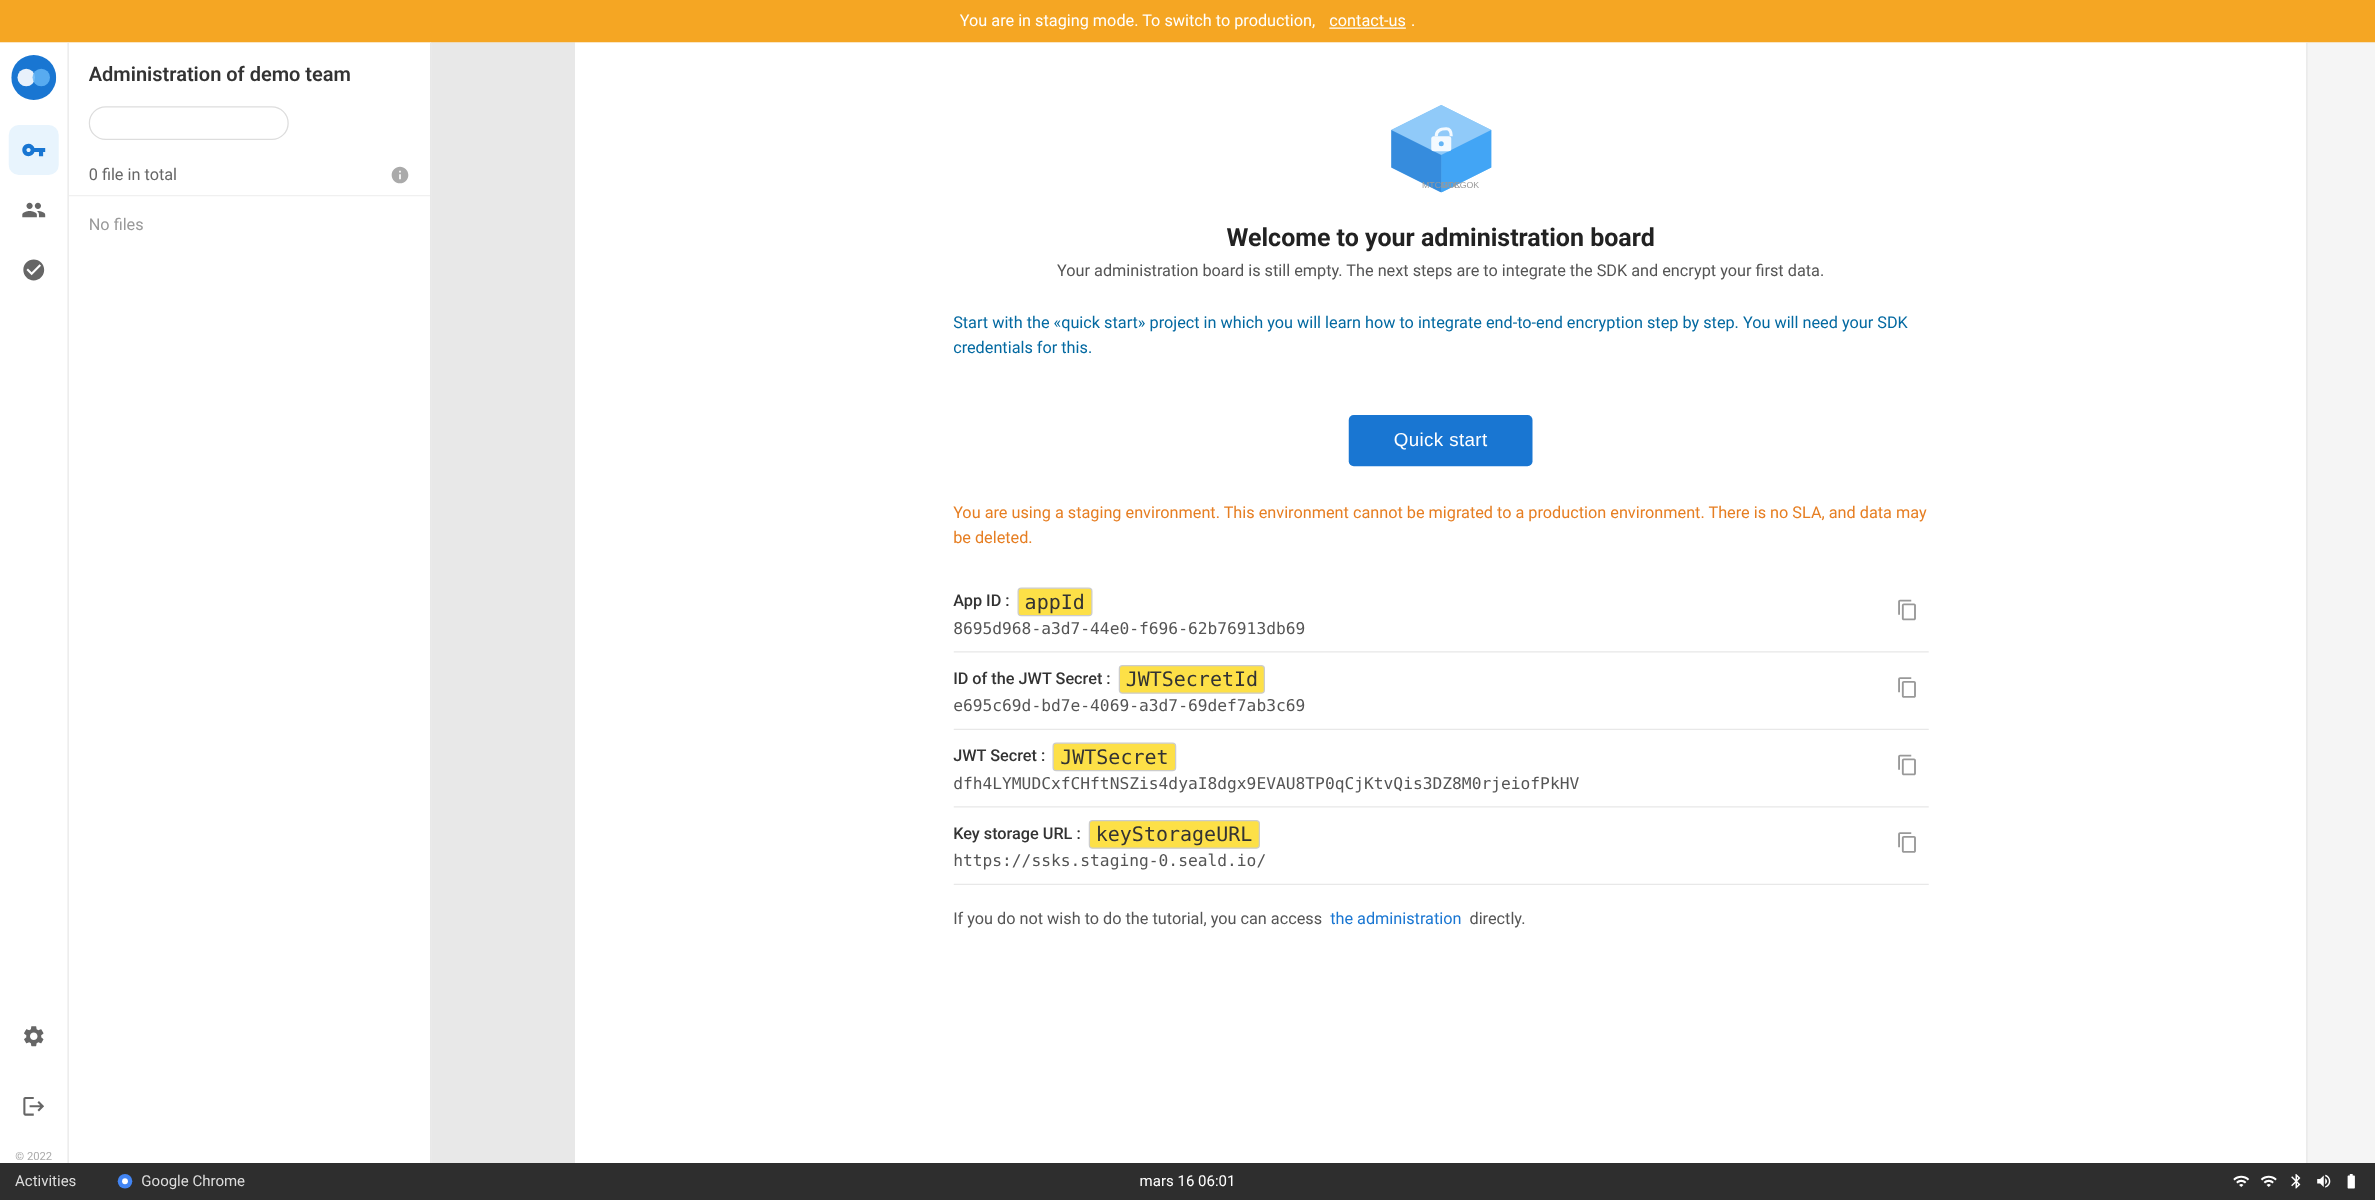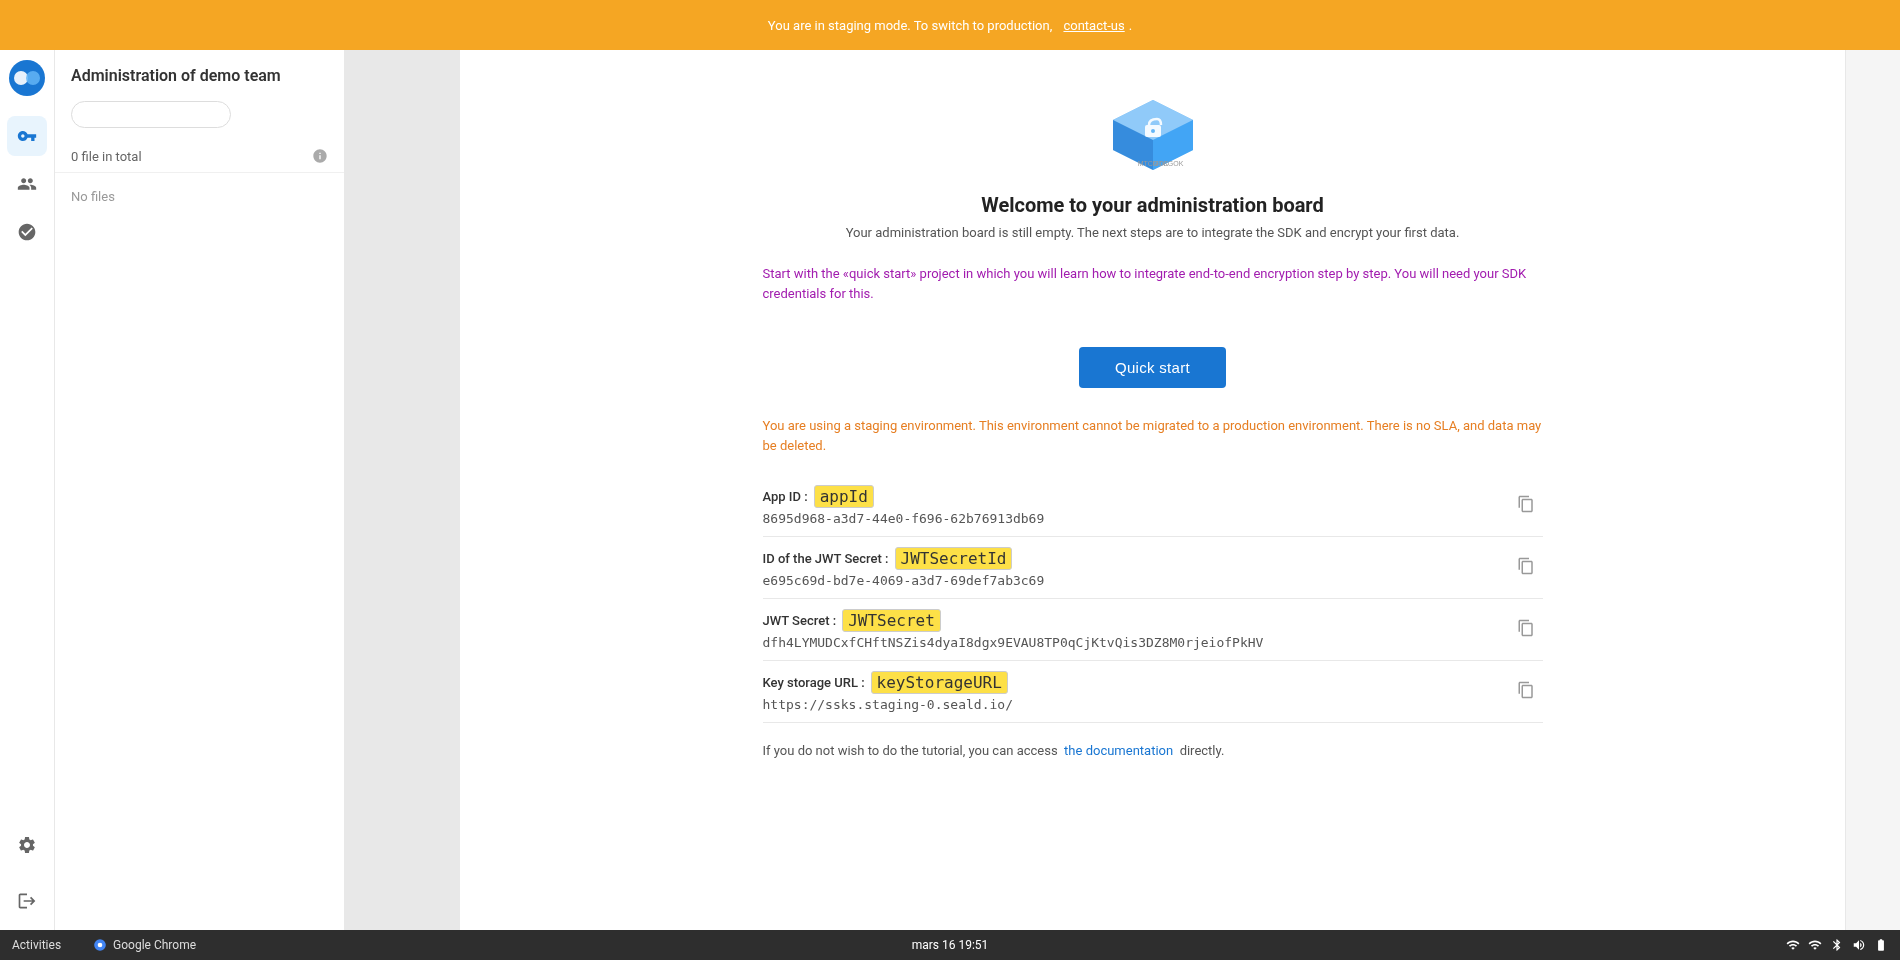--- a/index.html
+++ b/index.html
@@ -5,21 +5,21 @@
     * { box-sizing: border-box; margin: 0; padding: 0; }
     body { font-family: -apple-system, BlinkMacSystemFont, 'Segoe UI', Roboto, sans-serif; font-size: 14px; background: #f5f5f5; height: 960px; overflow: hidden; }
 
     
     .top-banner {
       background: #f5a623;
       color: white;
       text-align: center;
       padding: 16px 16px;
       font-size: 13px;
-      height: 50px;
+      height: 34px;
       display: flex;
       align-items: center;
       justify-content: center;
       gap: 4px;
     }
     .top-banner a { color: white; text-decoration: underline; }
 
     
     .app-container {
       display: flex;
@@ -180,21 +180,21 @@
 
     .quick-start-label {
       font-size: 13px;
       font-weight: 600;
       color: #333;
       margin-bottom: 4px;
     }
 
     .quick-start-desc {
       font-size: 13px;
-      color: #a21caf;
+      color: #0369a1;
       line-height: 1.5;
       margin-bottom: 20px;
     }
 
     .quick-start-btn {
       display: block;
       margin: 0 auto 28px auto;
       background: #1976d2;
       color: white;
       border: none;
@@ -450,42 +450,42 @@
             <div class="credential-value">https://ssks.staging-0.seald.io/</div>
           </div>
           <button class="copy-btn"><svg width="18" height="18" viewBox="0 0 24 24" fill="currentColor">
               <path d="M16 1H4c-1.1 0-2 .9-2 2v14h2V3h12V1zm3 4H8c-1.1 0-2 .9-2 2v14c0 1.1.9 2 2 2h11c1.1 0 2-.9 2-2V7c0-1.1-.9-2-2-2zm0 16H8V7h11v14z"></path>
             </svg></button>
         </div>
       </div>
 
     <div class="docs-footer">
       <span>If you do not wish to do the tutorial, you can access</span>
-      &nbsp;<a href="#">the documentation</a>&nbsp;
+      &nbsp;<a href="#">the administration</a>&nbsp;
       <span>directly.</span>
     </div>
 
   </div>
 
   <div class="right-sidebar"></div>
 </div>
 
 <div class="taskbar">
   <div class="taskbar-left">
     <span class="taskbar-item">Activities</span>
     <span class="taskbar-item">
       <svg width="14" height="14" viewBox="0 0 24 24">
           <circle cx="12" cy="12" r="10" fill="#4285F4"></circle>
           <circle cx="12" cy="12" r="4" fill="white"></circle>
         </svg>
       Google Chrome
     </span>
   </div>
   <div class="taskbar-center">
-    <span>mars 16  19:51</span>
+    <span>mars 16  06:01</span>
   </div>
   <div class="taskbar-right">
     <svg width="14" height="14" viewBox="0 0 24 24" fill="white">
         <path d="M1 9l2 2c4.97-4.97 13.03-4.97 18 0l2-2C16.93 2.93 7.08 2.93 1 9zm8 8l3 3 3-3c-1.65-1.66-4.34-1.66-6 0zm-4-4l2 2c2.76-2.76 7.24-2.76 10 0l2-2C15.14 9.14 8.87 9.14 5 13z"></path>
       </svg>
     <svg width="14" height="14" viewBox="0 0 24 24" fill="white">
         <path d="M1 9l2 2c4.97-4.97 13.03-4.97 18 0l2-2C16.93 2.93 7.08 2.93 1 9zm8 8l3 3 3-3c-1.65-1.66-4.34-1.66-6 0zm-4-4l2 2c2.76-2.76 7.24-2.76 10 0l2-2C15.14 9.14 8.87 9.14 5 13z"></path>
       </svg>
     <svg width="14" height="14" viewBox="0 0 24 24" fill="white">
         <path d="M17.71 7.71L12 2h-1v7.59L6.41 5 5 6.41 10.59 12 5 17.59 6.41 19 11 14.41V22h1l5.71-5.71-4.3-4.29 4.3-4.29zM13 5.83l1.88 1.88L13 9.59V5.83zm1.88 10.46L13 18.17v-3.76l1.88 1.88z"></path>

